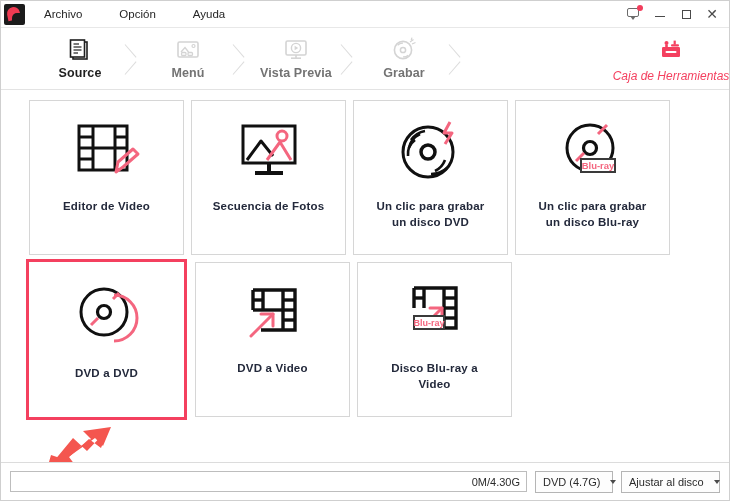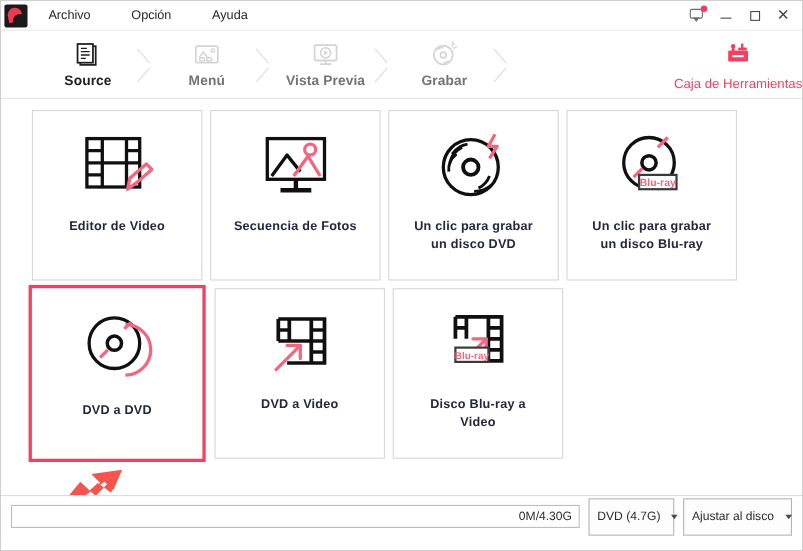--- a/index.html
+++ b/index.html
@@ -154,20 +154,21 @@
     align-items: center;
     justify-content: center;
     gap: 4px;
     cursor: default;
   }
   .toolbox-btn .tb-label {
     font-size: 12px;
     color: #f4405f;
     font-weight: normal;
     white-space: nowrap;
+    font-style: italic;
   }
 
   
   .main {
     position: relative;
     height: 374px;
     padding: 8px 28px 0 28px;
   }
   .grid-row {
     display: flex;
@@ -219,21 +220,21 @@
     left: 42px;
     top: 424px;
     width: 72px;
     height: 46px;
     pointer-events: none;
   }
 
   
   .bottombar {
     position: absolute;
-    left: 0; right: 0; bottom: 12px;
+    left: 0; right: 0; bottom: 0;
     height: 38px;
     background: #ffffff;
     border-top: 1px solid #dcdcdc;
     display: flex;
     align-items: center;
     padding: 0 9px;
     gap: 8px;
   }
   .progress-wrap {
     flex: 1 1 auto;
@@ -244,21 +245,21 @@
     align-items: center;
     justify-content: flex-end;
     padding-right: 6px;
     position: relative;
   }
   .progress-text {
     font-size: 11px;
     color: #2b2b2b;
   }
   .select-box {
-    height: 34px;
+    height: 22px;
     border: 1px solid #b5b5b5;
     background: #fdfdfd;
     display: flex;
     align-items: center;
     justify-content: space-between;
     padding: 0 5px 0 7px;
     font-size: 11px;
     color: #2b2b2b;
     gap: 10px;
     cursor: default;

